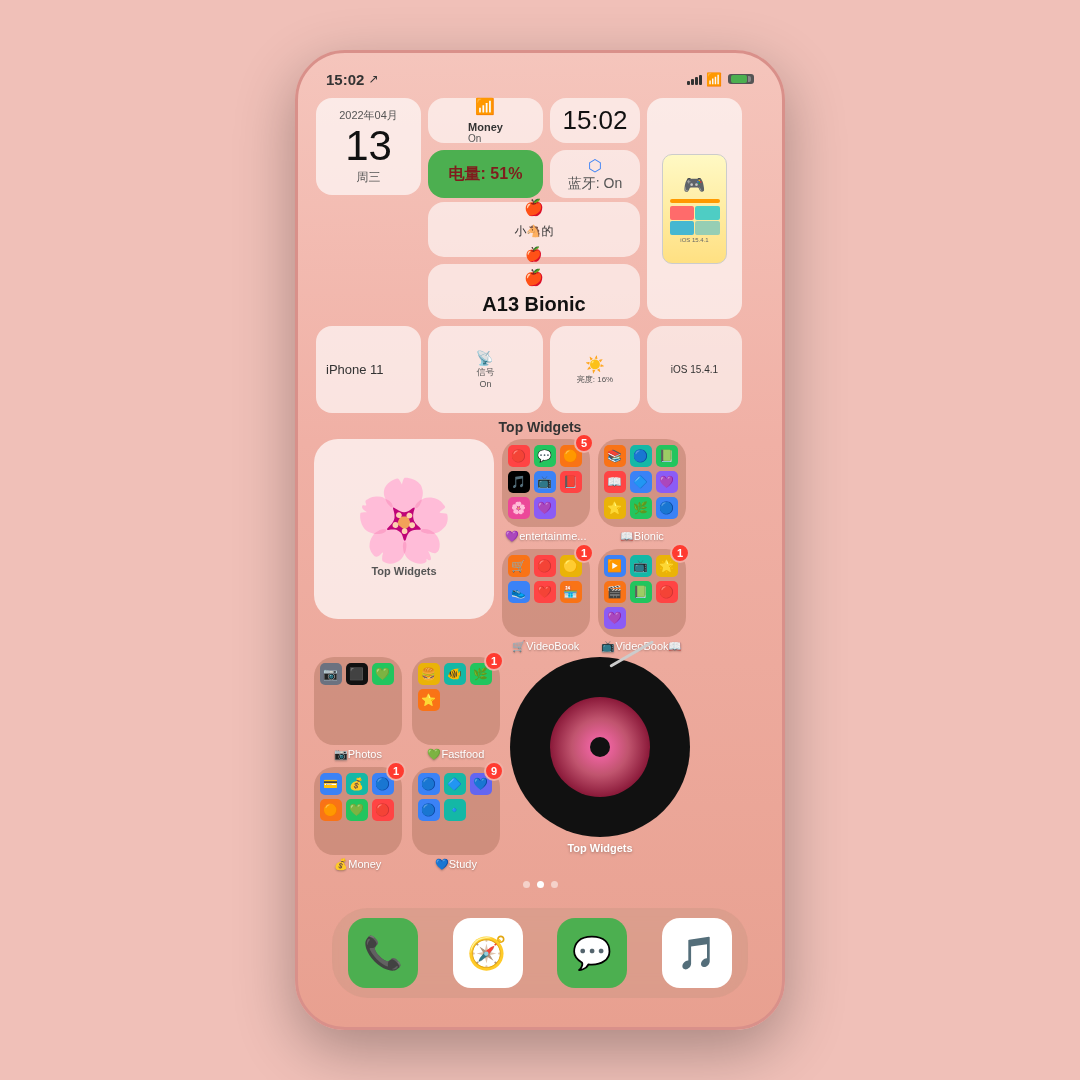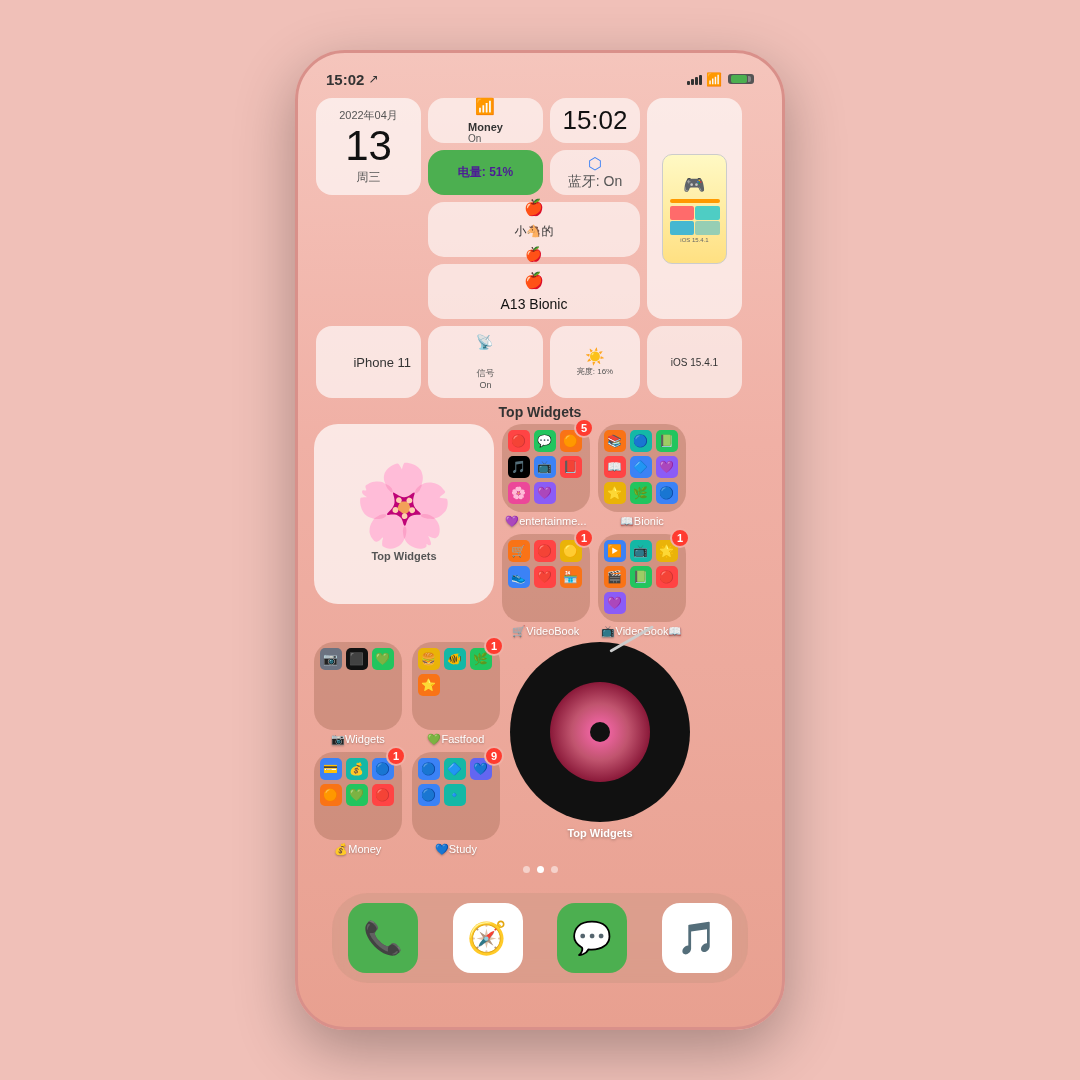--- a/index.html
+++ b/index.html
@@ -50,21 +50,21 @@
     }
 
     
     .widgets-section {
       padding: 5px 18px 0;
     }
 
     .widget-card {
       background: rgba(255,255,255,0.6);
       border-radius: 16px;
-      padding: 8px 10px;
+      padding: 24px 10px;
       display: flex;
       flex-direction: column;
       justify-content: center;
     }
 
     .date-widget {
       grid-row: span 2;
       text-align: center;
       background: rgba(255,255,255,0.65);
     }
@@ -96,21 +96,21 @@
       align-items: center;
       justify-content: center;
       font-size: 9px;
       color: #4CAF50;
       font-weight: 600;
     }
 
     .model-widget {
       background: rgba(255,255,255,0.65);
       display: flex;
-      align-items: flex-end;
+      align-items: flex-start;
       justify-content: center;
     }
 
     .signal-widget {
       background: rgba(255,255,255,0.65);
       display: flex;
       flex-direction: column;
       align-items: center;
       justify-content: center;
     }
@@ -330,21 +330,21 @@
           <div style="font-size:11px;font-weight:600;color:#333;">Money</div>
           <div style="font-size:10px;color:#555;">On</div>
         </div>
       </div>
 
       <div class="widget-card" style="grid-column:span 1;display:flex;align-items:center;justify-content:center;padding:4px;">
         <span style="font-size:26px;font-weight:300;color:#111;">15:02</span>
       </div>
 
       <div class="widget-card battery-widget">
-        <span style="font-size:12px;font-weight:600;color:#4c1d95;">电量: 51%</span>
+        <span style="font-size:16px;font-weight:600;color:#7f1d1d;">电量: 51%</span>
       </div>
 
       <div class="widget-card" style="display:flex;flex-direction:column;align-items:center;justify-content:center;">
         <span style="font-size:16px;color:#3b82f6;">⬡</span>
         <span style="font-size:14px;color:#555;">蓝牙: On</span>
       </div>
 
       <div class="widget-card" style="grid-row:1 / span 4;grid-column:4;background:rgba(255,255,255,0.65);border-radius:16px;display:flex;align-items:center;justify-content:center;overflow:hidden;">
         <div style="width:65px;height:110px;background:linear-gradient(180deg,#fff9c4,#ffe082);border-radius:10px;border:1px solid #ccc;display:flex;flex-direction:column;align-items:center;justify-content:center;font-size:7px;color:#333;padding:2px;overflow:hidden;">
           <div style="font-size:18px;">🎮</div>
@@ -360,31 +360,31 @@
       </div>
 
       <div class="widget-card" style="grid-column:2 / span 2;display:flex;align-items:center;gap:6px;padding:6px 10px;">
         <span style="font-size:16px;">🍎</span>
         <span style="font-size:12px;color:#333;font-weight:500;">小🐴的</span>
         <span style="font-size:14px;">🍎</span>
       </div>
 
       <div class="widget-card" style="grid-column:2 / span 2;display:flex;align-items:center;justify-content:center;gap:6px;">
         <span style="font-size:16px;">🍎</span>
-        <span style="font-size:14px;font-weight:400;color:#111;">A13 Bionic</span>
+        <span style="font-size:20px;font-weight:700;color:#111;">A13 Bionic</span>
       </div>
 
 
       <div class="widget-card model-widget">
         <span style="font-size:13px;font-weight:500;color:#333;">iPhone 11</span>
       </div>
 
       <div class="widget-card signal-widget">
         <span style="font-size:14px;color:#3b82f6;">📡</span>
-        <span style="font-size:9px;color:#555;margin-top:17px;">信号</span>
+        <span style="font-size:9px;color:#555;">信号</span>
         <span style="font-size:9px;color:#555;">On</span>
       </div>
 
       <div class="widget-card brightness-widget">
         <span style="font-size:16px;">☀️</span>
         <span style="font-size:8px;color:#555;">亮度: 16%</span>
       </div>
 
       <div class="widget-card" style="display:flex;align-items:center;justify-content:center;">
         <span style="font-size:10px;color:#333;font-weight:500;">iOS 15.4.1</span>
@@ -485,21 +485,21 @@
             <div class="app-icon-small small-icon-gray">📷</div>
             <div class="app-icon-small" style="background:#111;">⬛</div>
             <div class="app-icon-small small-icon-green">💚</div>
             <div class="app-icon-small" style="background:transparent;"></div>
             <div class="app-icon-small" style="background:transparent;"></div>
             <div class="app-icon-small" style="background:transparent;"></div>
             <div class="app-icon-small" style="background:transparent;"></div>
             <div class="app-icon-small" style="background:transparent;"></div>
             <div class="app-icon-small" style="background:transparent;"></div>
           </div>
-          <div class="folder-label">📷Widgets</div>
+          <div class="folder-label">📷Photos</div>
         </div>
 
         <div class="app-folder">
           <div class="badge">1</div>
           <div class="folder-icon">
             <div class="app-icon-small small-icon-blue">💳</div>
             <div class="app-icon-small small-icon-teal">💰</div>
             <div class="app-icon-small small-icon-blue">🔵</div>
             <div class="app-icon-small small-icon-orange">🟠</div>
             <div class="app-icon-small small-icon-green">💚</div>

